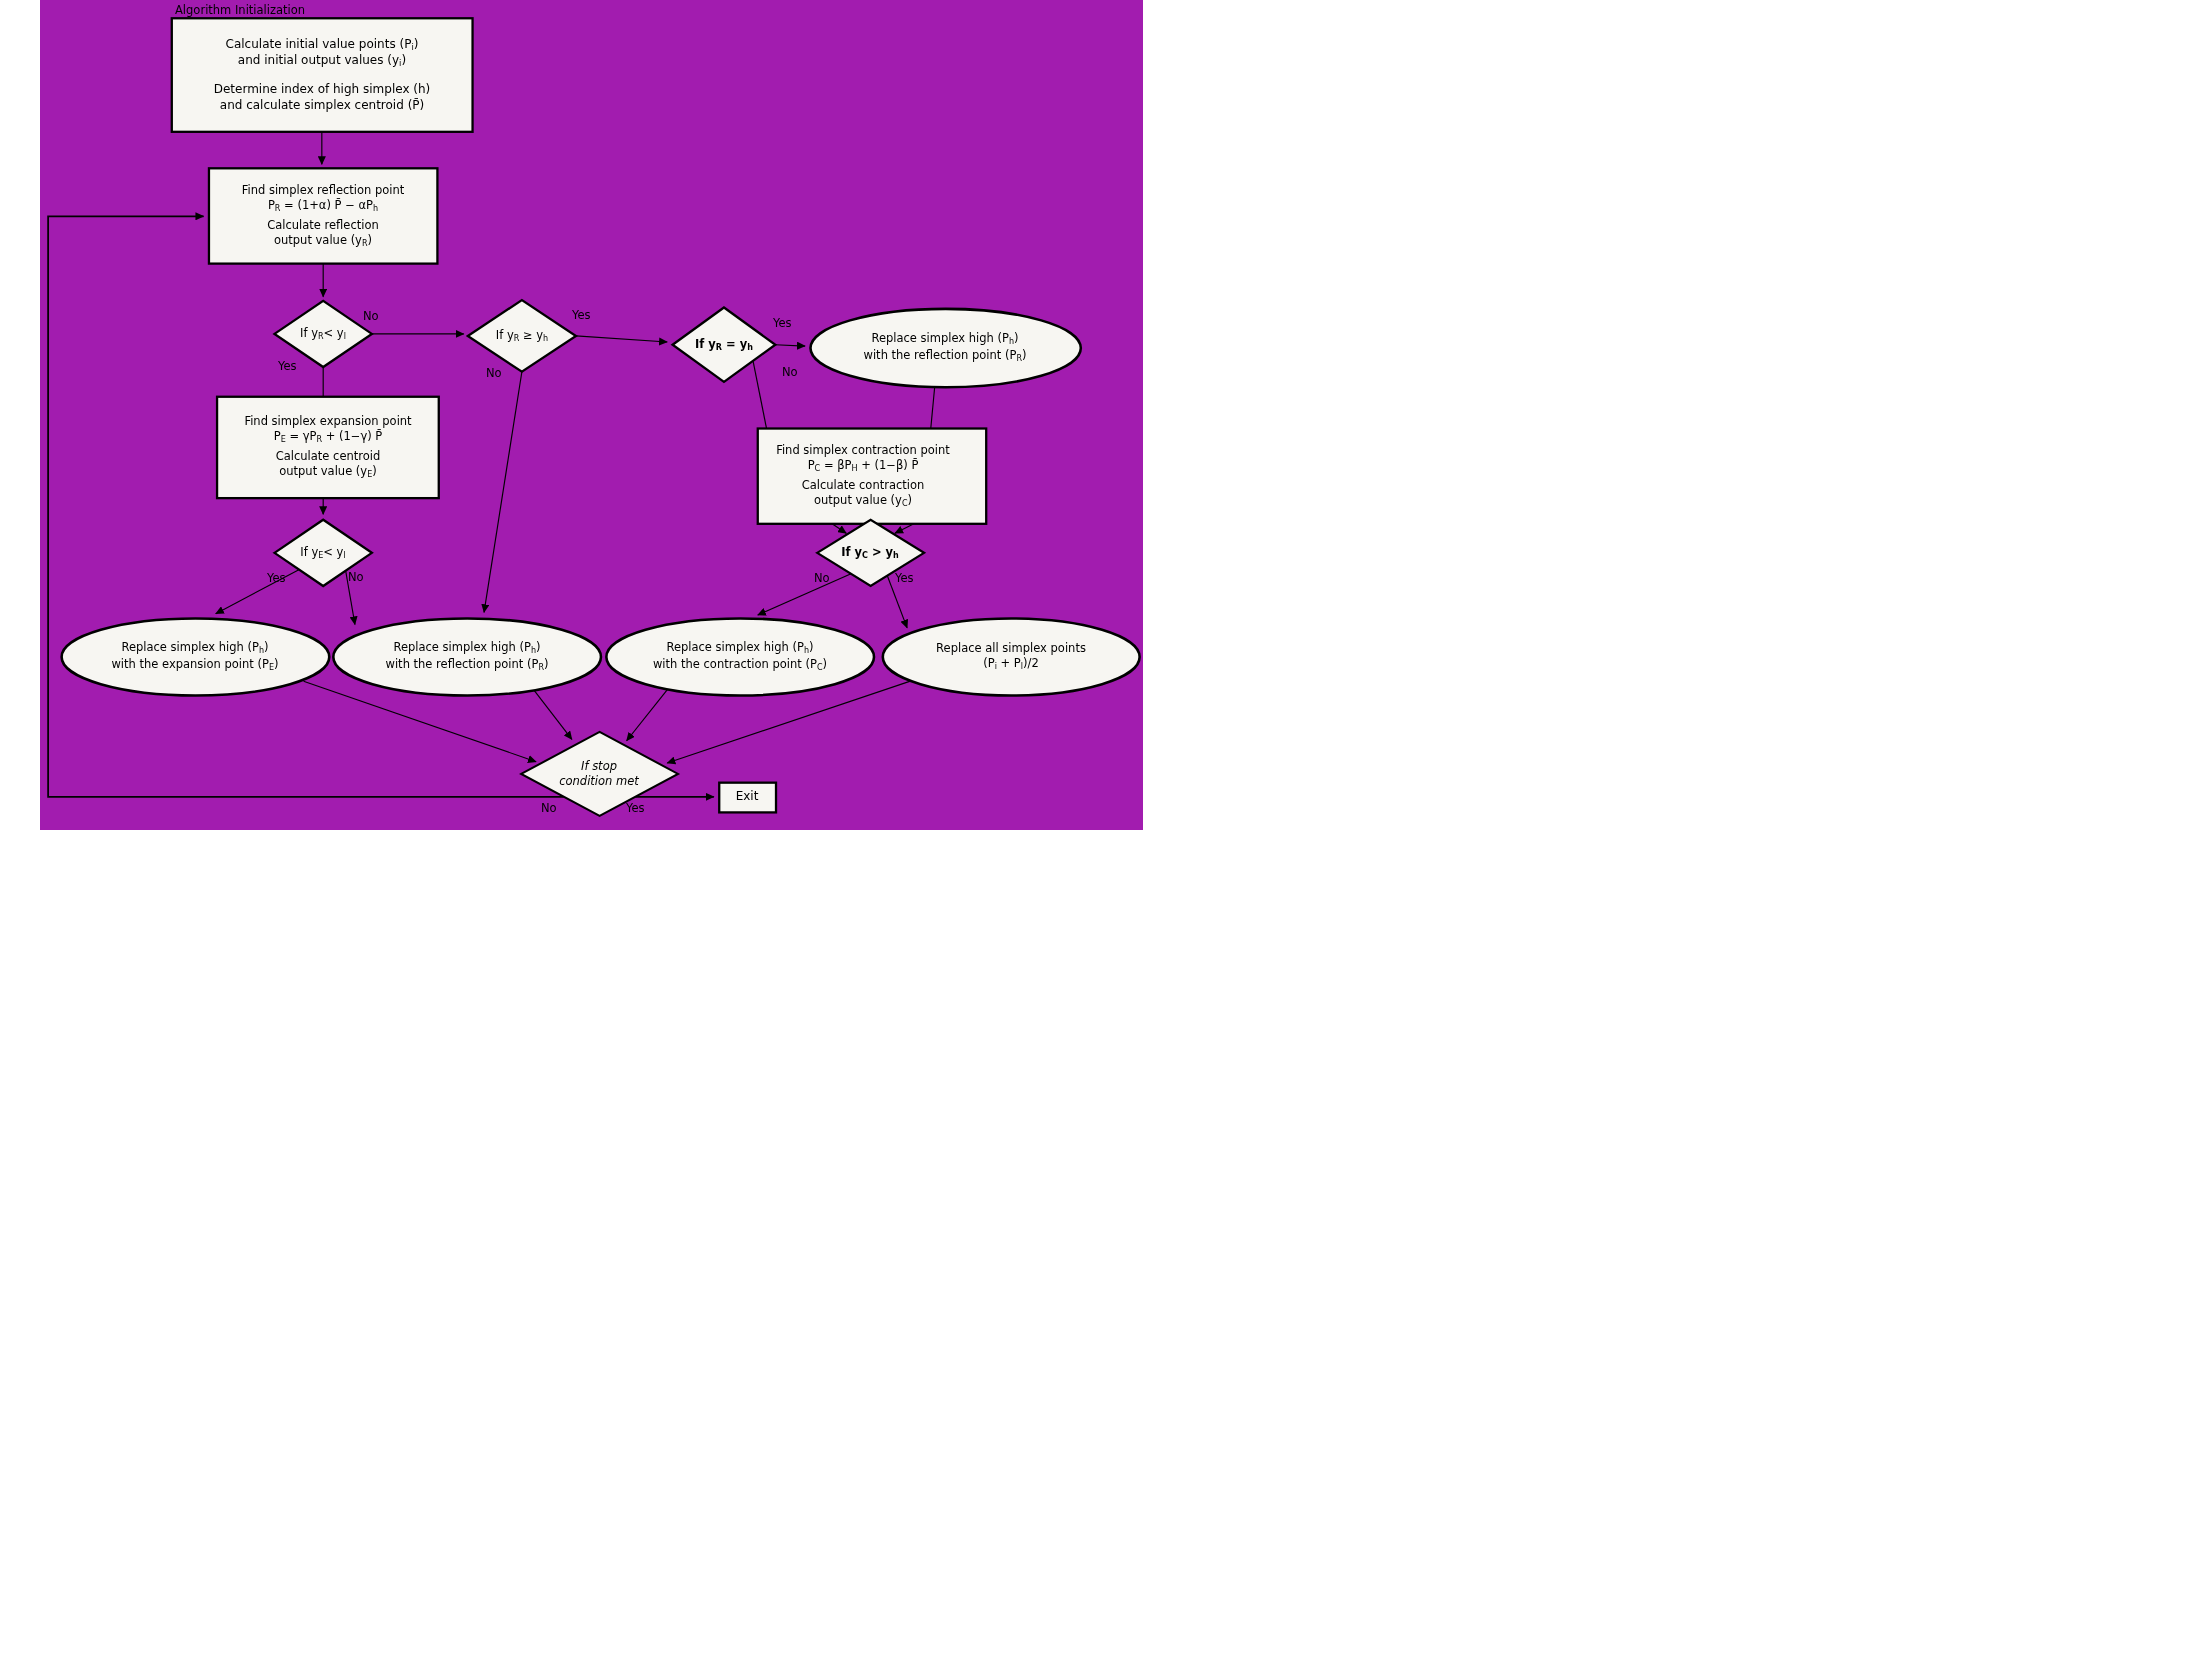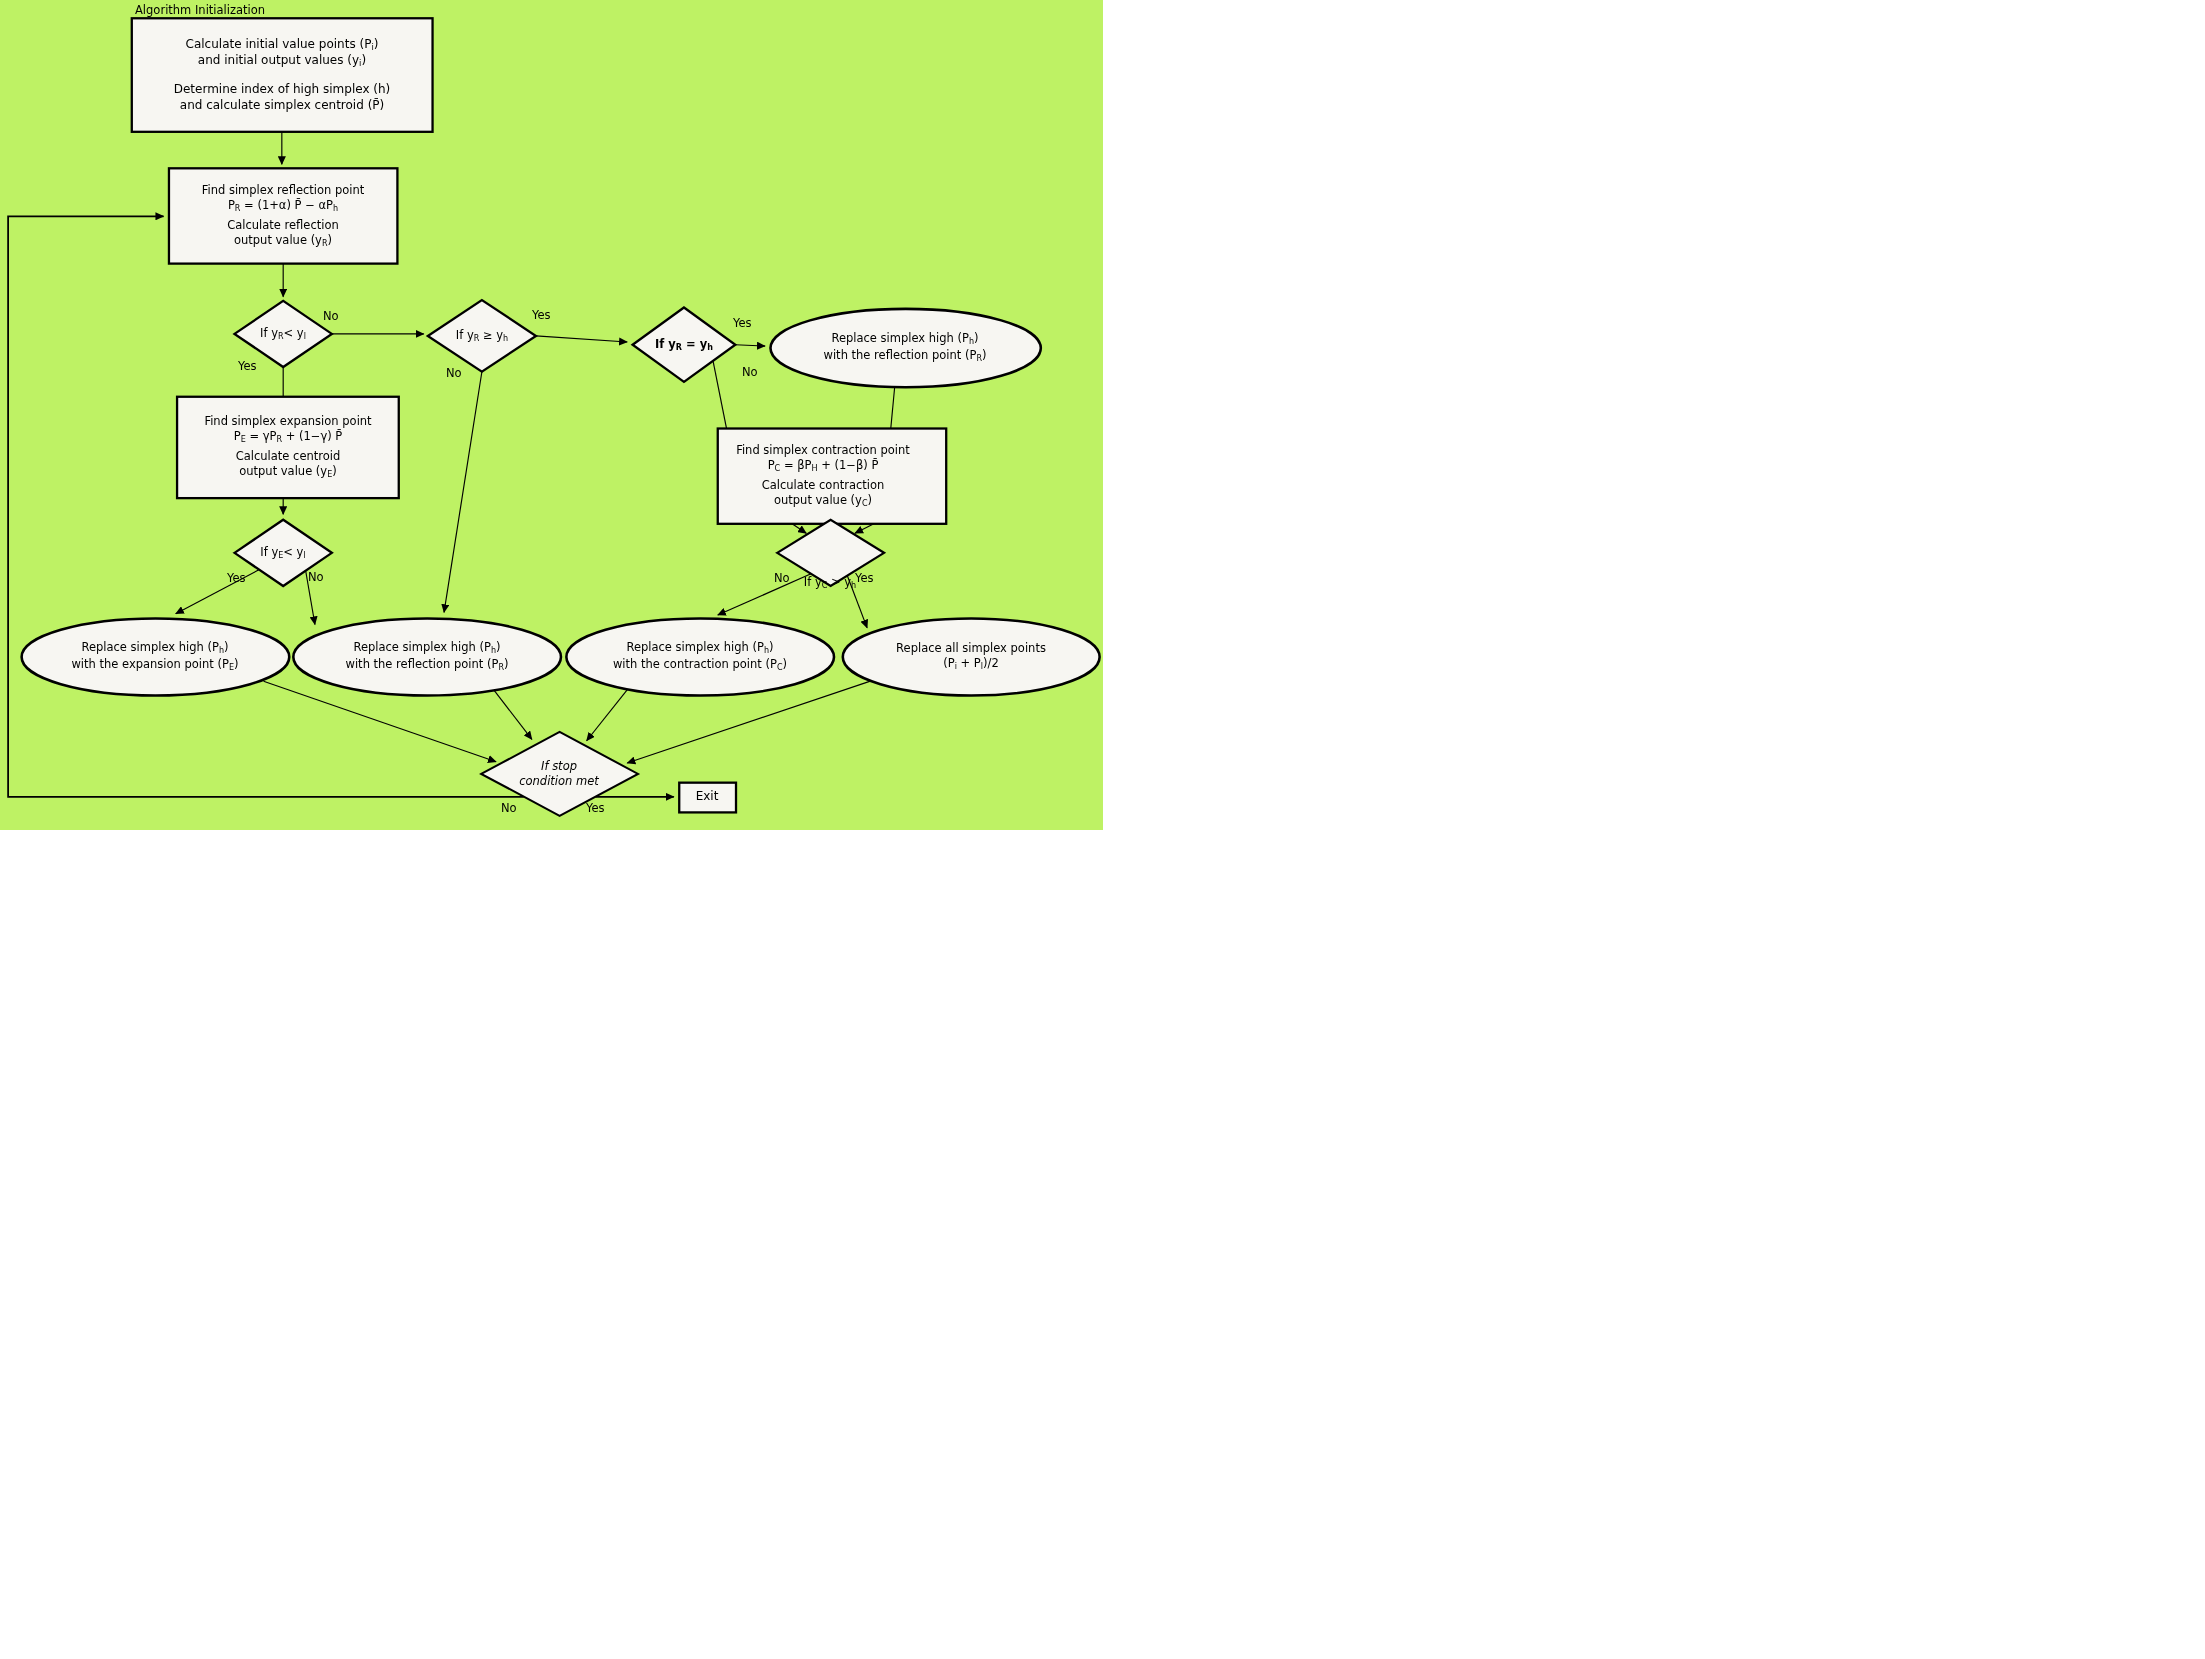--- a/index.html
+++ b/index.html
@@ -1,22 +1,23 @@
 <!DOCTYPE html>
 <html style="font-size:10.8px"><head>
 <meta charset="utf-8">
 <style>
   html,body{margin:0;padding:0;background:#ffffff;}
   .stage{
     position:relative;
     width:1103px;height:830px;
-    background:#bef264;
+    background:#a21caf;
     font-family:"DejaVu Sans","Liberation Sans",sans-serif;
     color:#000;
     overflow:hidden;
+    margin-left:40px;
   }
   svg.layer{position:absolute;left:0;top:0;}
   .shape{fill:#f7f6f2;stroke:#000000;}
   .box{stroke-width:3.4px;}
   .diamond{stroke-width:3.4px;}
   .ellipse{stroke-width:3.8px;}
   .stopd{stroke-width:3px;}
   .edge{stroke:#000000;stroke-width:1.7px;fill:none;}
   .edge.thick{stroke-width:2.6px;}
   .txt{
@@ -120,21 +121,21 @@
     <div><span>P</span><span class="sub">C</span><span> = βP</span><span class="sub">H</span><span> + (1−β) P̄</span></div>
     <div class="gap-s"></div>
     <div><span>Calculate contraction</span></div>
     <div><span>output value (y</span><span class="sub">C</span><span>)</span></div>
   </div>
 
   <div class="txt fs17" style="left:283px;top:334px;"><span>If  y</span><span class="sub">R</span><span>&lt; y</span><span class="sub">l</span></div>
   <div class="txt fs17" style="left:482px;top:336px;"><span>If  y</span><span class="sub">R</span><span> ≥ y</span><span class="sub">h</span></div>
   <div class="txt fs17" style="left:684px;top:345px;font-weight:bold;"><span>If  y</span><span class="sub">R</span><span> = y</span><span class="sub">h</span></div>
   <div class="txt fs17" style="left:283px;top:553px;"><span>If  y</span><span class="sub">E</span><span>&lt; y</span><span class="sub">l</span></div>
-  <div class="txt fs17" style="left:830px;top:583px;"><span>If  y</span><span class="sub">C</span><span> &gt; y</span><span class="sub">h</span></div>
+  <div class="txt fs17" style="left:830px;top:553px;font-weight:bold;"><span>If  y</span><span class="sub">C</span><span> &gt; y</span><span class="sub">h</span></div>
 
   <div class="txt fs17" style="left:559px;top:774px;font-style:italic;">
     <div><span>If  stop</span></div>
     <div><span>condition met</span></div>
   </div>
 
   <div class="txt fs18" style="left:707px;top:797px;">Exit</div>
 
   <div class="txt fs17" style="left:905px;top:348px;">
     <div><span>Replace simplex high (P</span><span class="sub">h</span><span>)</span></div>

